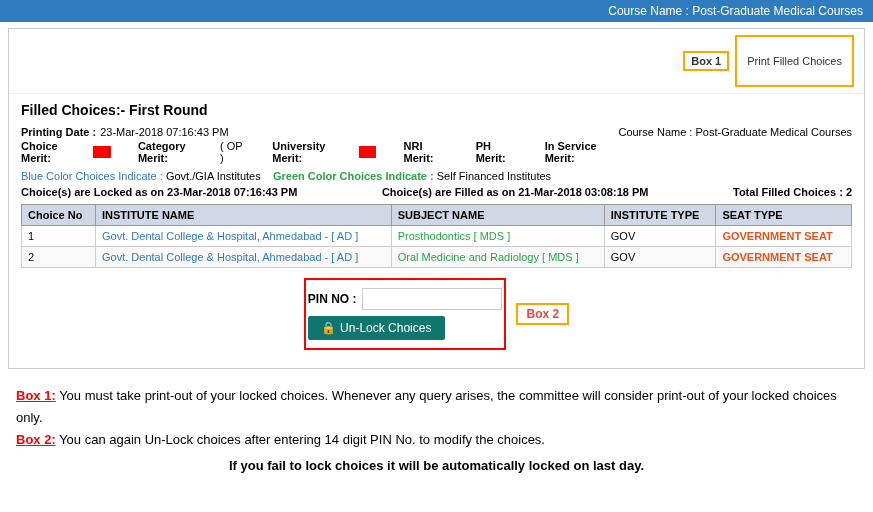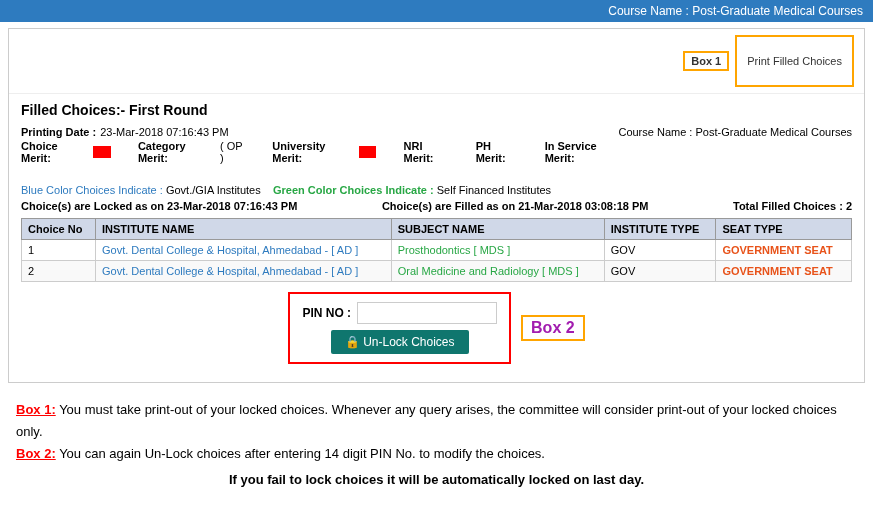--- a/index.html
+++ b/index.html
@@ -141,24 +141,24 @@
     .pin-area {
       display: flex;
       justify-content: center;
       align-items: center;
       gap: 10px;
       margin: 8px 0 10px 0;
     }
 
     .pin-box {
       border: 2px solid red;
-      padding: 8px 12px;
+      padding: 8px 2px;
       display: inline-flex;
       flex-direction: column;
-      align-items: center;
+      align-items: flex-start;
       gap: 6px;
     }
 
     .pin-input-row {
       display: flex;
       align-items: center;
       gap: 6px;
     }
 
     .pin-label { font-weight: bold; font-size: 12px; }
@@ -175,23 +175,23 @@
       color: #fff;
       border: none;
       padding: 5px 14px;
       font-size: 12px;
       cursor: pointer;
       border-radius: 2px;
     }
 
     .box2-label {
       border: 2px solid orange;
-      color: #a21caf;
+      color: #ef4444;
       padding: 2px 8px;
-      font-size: 16px;
+      font-size: 12px;
       font-weight: bold;
     }
 
     
     .explanation {
       padding: 10px 16px;
       font-size: 13px;
       line-height: 1.7;
       color: #000;
     }
@@ -208,21 +208,21 @@
       text-align: center;
       font-weight: bold;
       font-size: 13px;
       padding: 4px 0 10px 0;
     }
 
     .info-section-top {
       display: flex;
       justify-content: space-between;
       align-items: flex-start;
-      margin-bottom: 16px;
+      margin-bottom: 2px;
     }
 
     .info-left { flex: 1; }
     .info-right { text-align: right; font-size: 11px; }
   </style>
 </head>
 <body>
 
 <div class="top-header">
   <span>Course Name : Post-Graduate Medical Courses</span>

